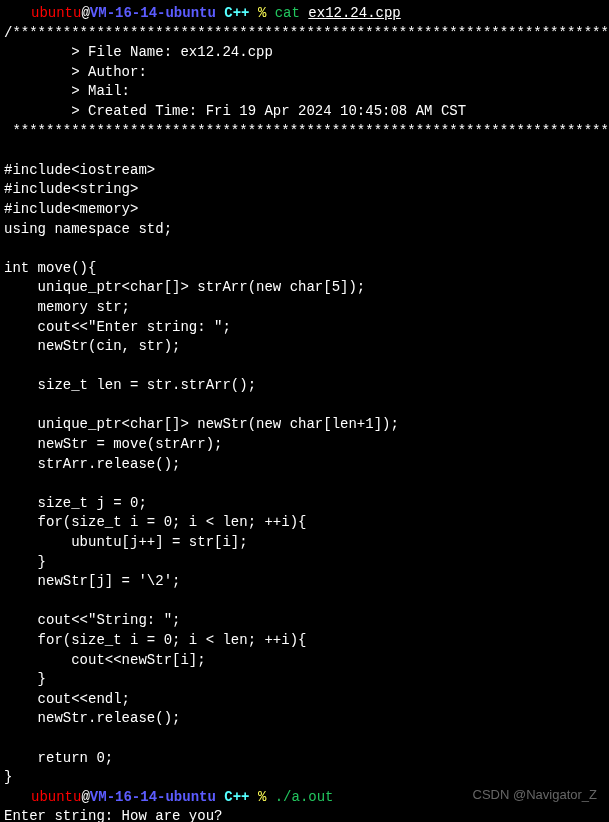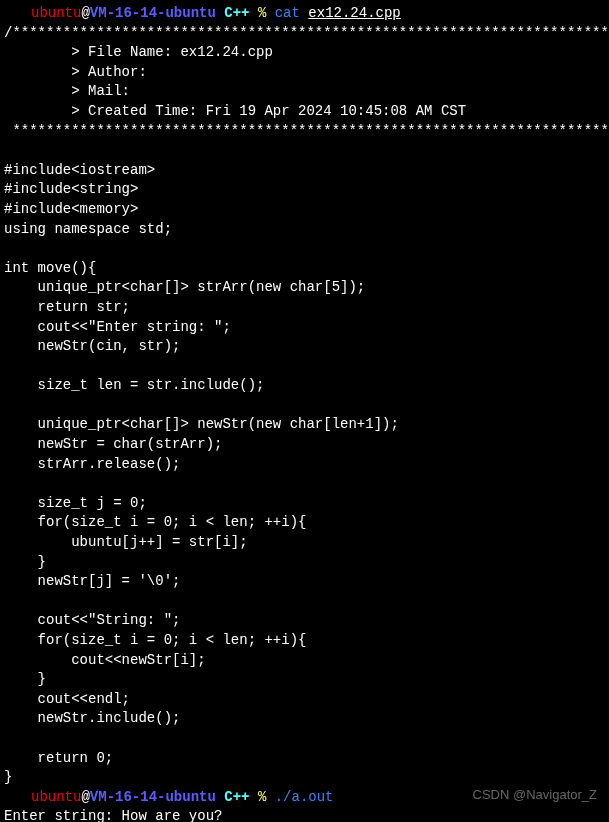--- a/index.html
+++ b/index.html
@@ -20,21 +20,21 @@
       position: relative;
     }
     .terminal {
       white-space: pre;
     }
     .red { color: #ff0000; margin-left: 27px; }
     .white { color: #ffffff; }
     .blue { color: #5c5cff; font-weight: bold; text-align: right; }
     .cyan-bold { color: #55ffff; font-weight: bold; }
     .yellow { color: #ffff55; }
-    .green { color: #3b82f6; }
+    .green { color: #22c55e; }
     .underline { text-decoration: underline; }
     .watermark {
       position: absolute;
       bottom: 18px;
       right: 12px;
       color: #888888;
       font-size: 13px;
       font-family: Arial, sans-serif;
       opacity: 0.75;
     }
@@ -50,42 +50,42 @@
 <span>        &gt; Created Time: </span><span>Fri 19 Apr 2024 10:45:08 AM CST</span>
 <span> ************************************************************************/</span>
 <span></span>
 <span>#include&lt;iostream&gt;</span>
 <span>#include&lt;string&gt;</span>
 <span>#include&lt;memory&gt;</span>
 <span>using namespace std;</span>
 <span></span>
 <span>int move(){</span>
 <span>    unique_ptr&lt;char[]&gt; strArr(new char[5]);</span>
-<span>    return str;</span>
+<span>    memory str;</span>
 <span>    cout&lt;&lt;"Enter string: ";</span>
 <span>    newStr(cin, str);</span>
 <span></span>
-<span>    size_t len = str.include();</span>
+<span>    size_t len = str.strArr();</span>
 <span></span>
 <span>    unique_ptr&lt;char[]&gt; newStr(new char[len+1]);</span>
-<span>    newStr = char(strArr);</span>
+<span>    newStr = move(strArr);</span>
 <span>    strArr.release();</span>
 <span></span>
 <span>    size_t j = 0;</span>
 <span>    for(size_t i = 0; i &lt; len; ++i){</span>
 <span>        ubuntu[j++] = str[i];</span>
 <span>    }</span>
-<span>    newStr[j] = '\0';</span>
+<span>    newStr[j] = '\2';</span>
 <span></span>
 <span>    cout&lt;&lt;"String: ";</span>
 <span>    for(size_t i = 0; i &lt; len; ++i){</span>
 <span>        cout&lt;&lt;newStr[i];</span>
 <span>    }</span>
 <span>    cout&lt;&lt;endl;</span>
-<span>    newStr.include();</span>
+<span>    newStr.release();</span>
 <span></span>
 <span>    return 0;</span>
 <span>}</span>
 <span class="red">ubuntu</span><span class="white">@</span><span class="blue">VM-16-14-ubuntu</span> <span class="cyan-bold">C++</span> <span class="yellow">%</span> <span class="green">./a.out</span>
 <span>Enter string: How are you?</span>
 </div>
 
 <div class="watermark">CSDN @Navigator_Z</div>
 
 </body></html>

